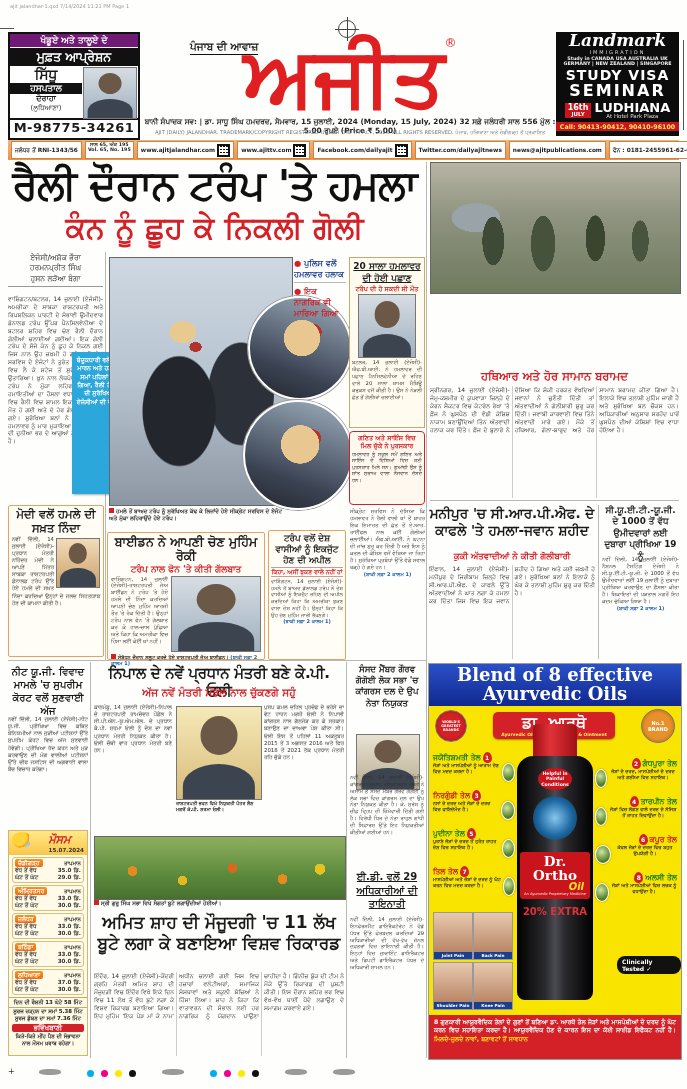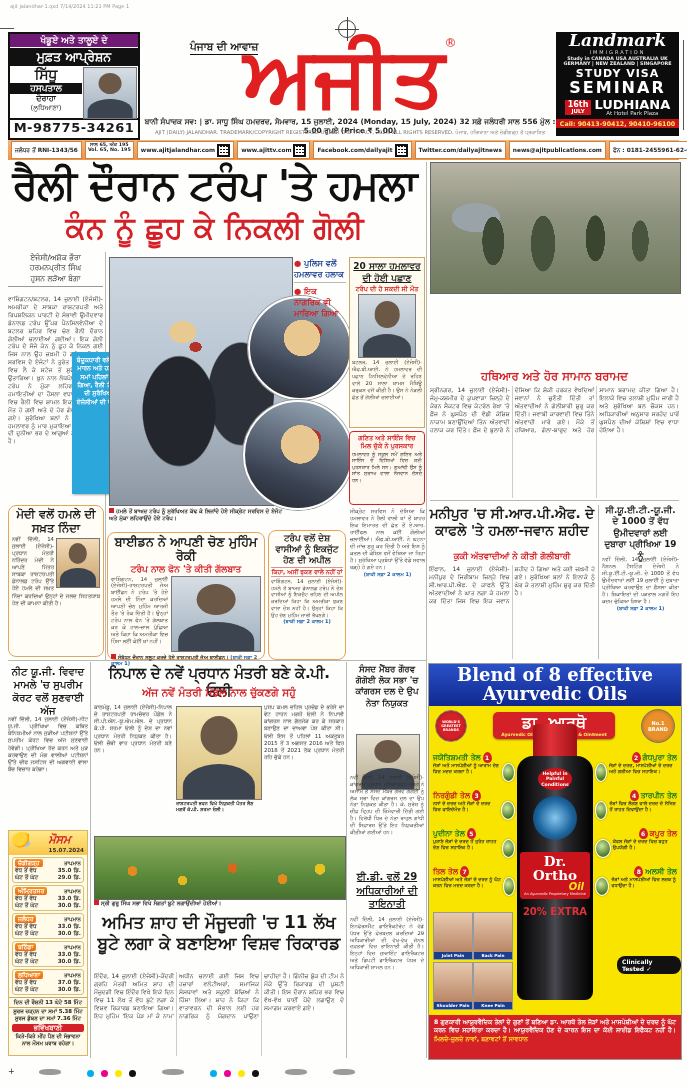--- a/index.html
+++ b/index.html
@@ -7,21 +7,21 @@
         font-family:"DejaVu Sans",sans-serif;color:#1a1a1a;overflow:hidden;}
   .abs{position:absolute;}
   .c{text-align:center;}
   .red{color:#d42127;}
   .blue{color:#1b3f8f;}
   .body-txt{font-size:6px;line-height:1.32;color:#30302e;text-align:justify;word-break:break-word;}
   .cols2{column-count:2;column-gap:5px;column-rule:1px solid #ccc;}
   .cols3{column-count:3;column-gap:5px;column-rule:1px solid #ccc;}
   .vrule{width:1px;background:#b9b9b4;}
   .hairline{background:#b9b9b4;height:1px;}
-  .obox{border:1.5px solid #e6a35c;border-radius:8px;background:#fffdf6;}
+  .obox{border:1.5px solid #e6a35c;border-radius:2px;background:#fffdf6;}
   .photo{background:linear-gradient(180deg,#c9d4de 0%,#aab7c2 45%,#6c7685 100%);border:1px solid #888;}
   .caption{font-size:5.5px;font-weight:bold;color:#222;line-height:1.25;}
   .capdot{display:inline-block;width:5px;height:5px;background:#d42127;margin-right:2px;}
   .jump{color:#1b5fb0;font-size:5px;font-weight:bold;}
   
   .portrait{position:relative;overflow:hidden;background:linear-gradient(180deg,#d7dde3,#9fb0bf);border:1px solid #777;}
   .portrait::before{content:"";position:absolute;top:10%;left:50%;transform:translateX(-50%);
       width:44%;height:42%;border-radius:50%;background:#6b5847;}
   .portrait::after{content:"";position:absolute;bottom:-10%;left:50%;transform:translateX(-50%);
       width:86%;height:48%;border-radius:50% 50% 0 0;background:#3c4450;}
@@ -111,21 +111,21 @@
     <span style="font-size:82px;font-weight:bold;color:#e02020;line-height:1;font-family:'DejaVu Sans',sans-serif;">ਅਜੀਤ</span><span style="font-size:12px;color:#e02020;vertical-align:top;">®</span>
   </div>
   <div class="abs c" style="left:140px;top:117px;width:420px;font-size:7.3px;font-weight:bold;color:#222;">ਬਾਨੀ ਸੰਪਾਦਕ ਸਵ: | ਡਾ. ਸਾਧੂ ਸਿੰਘ ਹਮਦਰਦ, ਸੋਮਵਾਰ, 15 ਜੁਲਾਈ, 2024 (Monday, 15 July, 2024) 32 ਸਫ਼ੇ ਜਲੰਧਰੀ ਸਾਲ 556    ਮੁੱਲ : 5.00 ਰੁਪਏ (Price ₹ 5.00)</div>
   <div class="abs c" style="left:100px;top:129px;width:500px;font-size:5.2px;color:#777;">AJIT (DAILY) JALANDHAR. TRADEMARK/COPYRIGHT REGISTERED UNDER THE TM ACT, 2023. ALL RIGHTS RESERVED. ਪੰਜਾਬ, ਹਰਿਆਣਾ ਅਤੇ ਚੰਡੀਗੜ੍ਹ ਤੋਂ ਪ੍ਰਕਾਸ਼ਿਤ</div>
 
   <div class="abs" style="left:556px;top:32px;width:123px;height:104px;background:#0c0c0c;color:#fff;text-align:center;overflow:hidden;">
     <div style="font-size:17px;font-weight:bold;font-style:italic;font-family:'DejaVu Serif',serif;line-height:1;">Landmark</div>
     <div style="font-size:5px;letter-spacing:2px;color:#ddd;">IMMIGRATION</div>
     <div style="font-size:4.8px;font-weight:bold;color:#eee;margin-top:1px;">Study in CANADA  USA  AUSTRALIA  UK</div>
     <div style="font-size:4.8px;font-weight:bold;color:#eee;">GERMANY | NEW ZEALAND | SINGAPORE</div>
-    <div style="font-size:11px;font-weight:bold;letter-spacing:1px;margin-top:1px;">STUDY VISA</div>
+    <div style="font-size:14px;font-weight:bold;letter-spacing:1px;margin-top:1px;">STUDY VISA</div>
     <div style="font-size:16px;font-weight:bold;letter-spacing:2px;line-height:1;">SEMINAR</div>
     <div style="display:flex;align-items:center;justify-content:center;gap:3px;margin-top:2px;">
       <div style="background:#c8141a;padding:1px 3px;">
         <div style="font-size:8px;font-weight:bold;line-height:1;">16th</div>
         <div style="font-size:5.5px;font-weight:bold;line-height:1;">JULY</div>
       </div>
       <div>
         <div style="font-size:13px;font-weight:bold;line-height:1;">LUDHIANA</div>
         <div style="font-size:5.5px;color:#ddd;line-height:1;">At Hotel Park Plaza</div>
       </div>
@@ -310,21 +310,21 @@
             <span class="oil-name-r">ਤਿਲ ਤੇਲ</span>
             <span class="dropnum">7</span>
           </div>
         <div style="display:flex;gap:2px;">
             <span class="oil-desc">ਮਾਸਪੇਸ਼ੀਆਂ ਅਤੇ ਜੋੜਾਂ ਦੇ ਦਰਦ ਨੂੰ ਘੱਟ ਕਰਨ ਵਿਚ ਮਦਦ ਕਰਦਾ ਹੈ।</span>
             <span class="herb"></span>
           </div>
       </div>
     </div>
 
-    <div class="abs" style="left:166px;top:88px;width:82px;text-align:left;">
+    <div class="abs" style="left:166px;top:94px;width:82px;text-align:center;">
       <div style="margin-bottom:8px;">
         <div style="display:flex;gap:2px;align-items:center;justify-content:flex-end;">
             <span class="dropnum">2</span>
             <span class="oil-name-g">ਗੰਧਪੁਰਾ ਤੇਲ</span>
           </div>
         <div style="display:flex;gap:2px;">
             <span class="herb"></span>
             <span class="oil-desc">ਜੋੜਾਂ ਦੇ ਦਰਦ, ਮਾਸਪੇਸ਼ੀਆਂ ਦੇ ਦਰਦ ਅਤੇ ਗਠੀਆ ਵਿਚ ਸਹਾਇਕ।</span>
           </div>
       </div>

